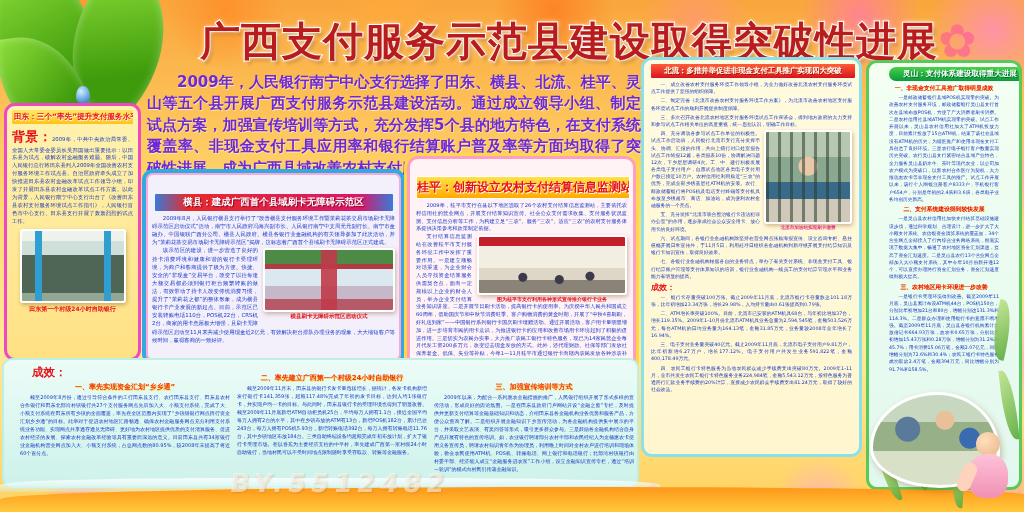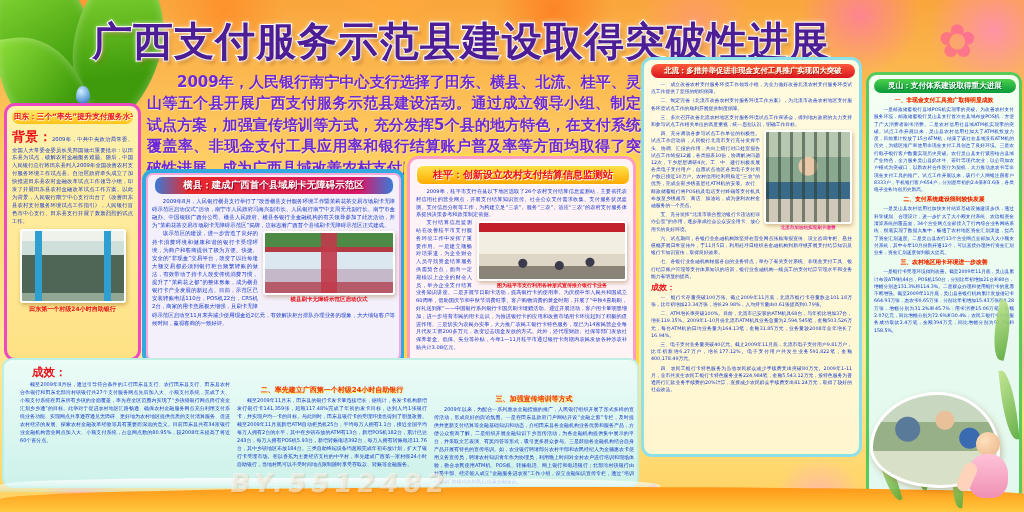--- a/index.html
+++ b/index.html
@@ -19,69 +19,69 @@
  radial-gradient(circle 45px at 80% 98%,rgba(255,170,205,.7),transparent 45px),
  radial-gradient(circle 40px at 8% 97%,rgba(255,150,190,.55),transparent 40px),
  radial-gradient(circle 80px at 12% 35%,rgba(255,210,90,.6),transparent 80px),
  linear-gradient(180deg,#f9a63c 0%,#ffd76e 38%,#ffe998 68%,#ffd15f 100%)}
 .flower{position:absolute;font-size:46px;line-height:1;opacity:.55;pointer-events:none}
 .leaf{position:absolute;background:linear-gradient(135deg,#8fe03a,#3f9b0b 70%);border-radius:4% 78% 6% 78%;box-shadow:inset 0 0 10px rgba(255,255,255,.35)}
 .l1{left:-14px;top:-30px;width:118px;height:152px;transform:rotate(14deg)}
 .l2{left:66px;top:-26px;width:104px;height:138px;transform:rotate(38deg)}
 .l3{left:2px;top:34px;width:86px;height:112px;transform:rotate(-8deg)}
 .drop{position:absolute;left:76px;top:86px;width:14px;height:18px;background:radial-gradient(circle at 35% 30%,#cfeeff,#1a6ac0);border-radius:50% 50% 55% 55%/60% 60% 45% 45%}
-.title{position:absolute;left:92px;top:14px;width:846px;text-align:left;font-size:40px;font-weight:bold;color:#4c1d95;letter-spacing:1px;-webkit-text-stroke:2px #fff;paint-order:stroke fill;text-shadow:0 0 5px rgba(255,255,255,.95),3px 4px 3px rgba(140,70,0,.3);white-space:nowrap}
+.title{position:absolute;left:92px;top:14px;width:846px;text-align:right;font-size:40px;font-weight:bold;color:#b91c1c;letter-spacing:1px;-webkit-text-stroke:2px #fff;paint-order:stroke fill;text-shadow:0 0 5px rgba(255,255,255,.95),3px 4px 3px rgba(140,70,0,.3);white-space:nowrap}
 .intro{position:absolute;left:147px;top:72px;width:494px;font-size:15px;font-weight:bold;color:#6d28d9;line-height:1.43;text-align:justify;text-indent:2em;text-shadow:.6px .6px 0 #ffe9a8}
 .panel{position:absolute;overflow:hidden;border-radius:11px}
-.ribbon{font-weight:bold;text-align:center;border-radius:7px;white-space:nowrap;overflow:hidden}
+.ribbon{font-weight:bold;text-align:center;border-radius:1px;white-space:nowrap;overflow:hidden}
 .red-label{color:#e8111a;font-weight:bold}
 .body-sm{color:#1437c8;text-align:justify;line-height:1.5}
 .indent{text-indent:2em}
 .photo{border:2px solid #fff;border-radius:3px;box-shadow:1px 2px 4px rgba(120,60,0,.35)}
 .cap{font-weight:bold;text-align:center;line-height:1.2}
 
 .tiandong{left:4px;top:103px;width:137px;height:258px;border:3px solid #ec49c2;background:linear-gradient(180deg,#fff3b0,#ffe184);padding:3px 5px}
 .t-rib{margin:1px auto 3px;font-size:7.6px;color:#e8111a;background:linear-gradient(180deg,#ffe76a,#ffc318);padding:2px 2px;text-shadow:.5px .5px 0 #fff}
 .tiandong .body-sm{font-size:5.3px}
 .td-photo{width:106px;height:74px;margin:3px auto 2px;background:linear-gradient(90deg,transparent 0 13%,#2f9ed0 13% 20%,transparent 20% 80%,#2f9ed0 80% 87%,transparent 87%),linear-gradient(180deg,#eef2ea 0 14%,#cfe0da 14% 34%,#4f6657 34% 88%,#93a795 88%)}
 .tiandong .cap{font-size:6px;color:#e8111a}
 
 .cyanband{position:absolute;left:2px;top:358px;width:637px;height:130px;background:linear-gradient(180deg,#ecfcf7,#cdf2ea);border-radius:10px;border:2px solid #bfeee4;overflow:hidden}
 .col{position:absolute;top:0;height:130px;overflow:hidden}
 .c1{left:16px;width:210px;padding-top:5px}
 .c2{left:233px;width:190px;padding-top:11px}
 .c3{left:430px;width:200px;padding-top:20px}
 .chengxiao{font-size:11.5px;color:#e8111a;font-weight:bold;margin-left:12px}
-.res-h{font-size:7px;font-weight:bold;color:#f0390f;text-shadow:.5px .5px 0 #ffe04a;margin:14px 0 1px;text-align:center;white-space:nowrap}
+.res-h{font-size:7px;font-weight:bold;color:#f0390f;text-shadow:.5px .5px 0 #ffe04a;margin:2px 0 1px;text-align:center;white-space:nowrap}
 .res-t{font-size:5px;color:#1437c8;text-align:justify;text-indent:2em;line-height:1.6}
 
 .hengxian{left:142px;top:169px;width:263px;height:196px;border:4px solid #33aadf;box-shadow:inset 0 0 0 2px #f9a8d8;background:#f4f0fb;padding:2px 6px}
-.h-rib{margin:2px auto 3px;width:238px;font-size:9.5px;color:#fff;background:linear-gradient(90deg,#3a7ad8 0%,#e82a2a 14%,#d8186a 86%,#3a7ad8 100%);padding:2px 0;text-shadow:1px 1px 1px #802}
+.h-rib{margin:19px auto 3px;width:238px;font-size:9.5px;color:#fff;background:linear-gradient(90deg,#3a7ad8 0%,#e82a2a 14%,#d8186a 86%,#3a7ad8 100%);padding:2px 0;text-shadow:1px 1px 1px #802}
 .hengxian .body-sm{font-size:5.4px}
 .photobox{float:right;margin:2px 0 1px 5px}
 .hx-pb{width:132px}
 .hx-photo{width:132px;height:64px;background:linear-gradient(90deg,transparent 0 44%,rgba(192,58,74,.9) 44% 56%,transparent 56%),linear-gradient(180deg,#4c8a46 0 24%,#b23a42 24% 31%,#dce8f0 31% 60%,#c5b8c8 60% 82%,#b65a6a 82%)}
 .hengxian .cap{font-size:5.5px;color:#e8111a;margin-top:1px}
 
 .guiping{left:407px;top:156px;width:229px;height:217px;border:3px solid #ff9ec0;box-shadow:0 0 0 3px #ffd84a;background:#fff3f6;padding:2px 6px}
-.g-rib{margin:4px auto 3px;width:214px;font-size:10px;color:#e8111a;background:linear-gradient(180deg,#ffe24a,#ffaa00);padding:2px 0;text-shadow:.7px .7px 0 #fff;border:1px solid #fff}
+.g-rib{margin:15px auto 3px;width:214px;font-size:12px;color:#e8111a;background:linear-gradient(180deg,#ffe24a,#ffaa00);padding:2px 0;text-shadow:.7px .7px 0 #fff;border:1px solid #fff}
 .guiping .body-sm{font-size:5.2px}
 .gp-pb{width:150px}
 .gp-photo{width:150px;height:60px;background:radial-gradient(circle 5px at 30% 72%,#3a3a4a 0 4px,transparent 5px),radial-gradient(circle 5px at 55% 76%,#3a3a4a 0 4px,transparent 5px),radial-gradient(circle 5px at 76% 70%,#3a3a4a 0 4px,transparent 5px),linear-gradient(180deg,#c21f2a 0 16%,#f2eee2 16% 56%,#ded6c6 56% 76%,#8a8378 76%)}
 .guiping .cap{font-size:5px;color:#e8111a;margin-top:1px}
 
 .beiliu{left:641px;top:57px;width:221px;height:400px;border:3px solid #8ce0ea;background:linear-gradient(180deg,#fffbe0,#fff6cf);padding:2px 7px}
 .b-rib{margin:2px auto 3px;width:204px;font-size:7.4px;color:#fff;background:linear-gradient(180deg,#ff5a3a,#d81420);padding:2px 0;text-shadow:.8px .8px 0 #a00,0 0 2px #ffd84a}
 .label-line{font-size:8px;margin:1px 0}
 .body-xs{font-size:4.8px;color:#1437c8;text-align:justify;text-indent:2em;line-height:1.5;margin-bottom:2px}
 .bl-pb{width:88px;margin:0 0 2px 4px}
 .bl-photo{width:88px;height:94px;background:repeating-linear-gradient(90deg,rgba(40,60,45,.55) 0 3px,transparent 3px 12px),radial-gradient(circle 11px at 50% 38%,#e8c8a8 0 9px,transparent 10px),linear-gradient(180deg,#b8c8b0 0 28%,#8aa890 28% 56%,#3a6a8a 56% 74%,#d0c8b8 74%)}
 .beiliu .cap{font-size:4.6px;color:#e8358a;margin-top:1px}
 
-.lingshan{left:866px;top:72px;width:156px;height:430px;border:3px solid #59c959;background:linear-gradient(180deg,#f4fff2,#e2f8ee);padding:2px 5px}
+.lingshan{left:866px;top:60px;width:156px;height:430px;border:3px solid #59c959;background:linear-gradient(180deg,#f4fff2,#e2f8ee);padding:2px 20px}
 .l-rib{margin:2px auto 3px;width:142px;font-size:7.6px;color:#fff;background:linear-gradient(180deg,#4ad04a,#0a9a3a);padding:2px 0;text-shadow:.8px .8px 0 #063;border-radius:7px}
 .ls-h{font-size:5.8px;font-weight:bold;color:#e8111a;text-align:center;margin:2px 0 1px;text-shadow:.4px .4px 0 #ffe04a;white-space:nowrap}
 .body-xxs{font-size:4.7px;color:#1437c8;text-align:justify;text-indent:2em;line-height:1.55}
 .heart{position:absolute;left:870px;top:392px;width:130px;height:96px;border:3px solid #fff;border-radius:52% 48% 46% 54%/58% 62% 38% 42%;background:radial-gradient(circle 14px at 28% 38%,#5a7a9a 0 12px,transparent 13px),radial-gradient(circle 11px at 58% 28%,#e8c09a 0 9px,transparent 10px),radial-gradient(circle 12px at 78% 48%,#3a6ab0 0 10px,transparent 11px),linear-gradient(180deg,#c8d8c0 0 30%,#98b088 30% 62%,#d8e0c8 62%);box-shadow:2px 3px 6px rgba(120,60,0,.3);z-index:6}
 
 .sprig{position:absolute;background:linear-gradient(135deg,#bfe48a,#5aa83a);border-radius:2% 80% 4% 80%;opacity:.9;z-index:5}
 .s1{left:994px;top:300px;width:16px;height:60px;transform:rotate(12deg)}
 .s2{left:1002px;top:370px;width:14px;height:70px;transform:rotate(-6deg)}
 .s3{left:922px;top:430px;width:14px;height:60px;transform:rotate(18deg)}
 .s4{left:884px;top:452px;width:12px;height:50px;transform:rotate(-16deg)}
@@ -166,20 +166,21 @@
     <div class="ls-h">二、支付系统建设得到较快发展</div>
     <p class="body-xxs">一是灵山县农村信用社加快支付结算基础设施建设步伐，通过科学规划、合理设计，进一步扩大了大小额支付系统、农信银资金清算系统的覆盖面，34个营业网点全部接入了行内综合业务网络系统，彻底实现了数据大集中，畅通了农村地区资金汇划渠道，提高了资金汇划速度。二是灵山县农行13个营业网点全部加入大小额支付系统，其中今年10月份新开通12个，可以直接办理跨行资金汇划业务，资金汇划速度得到极大提高。</p>
     <div class="ls-h">三、农村地区用卡环境进一步改善</div>
     <p class="body-xxs">一是银行卡受理环境得到改善。截至2009年11月底，灵山县累计布设ATM机44台，POS机150台，分别比年初增加21台和80台，增幅分别达131.3%和114.3%。二是群众办理和使用银行卡的意愿不断增强。截至2009年11月底，灵山县各银行机构累计发放借记卡664.93万张，惠农卡0.65万张，分别比年初增加15.43万张和0.28万张，增幅分别为31.2%和45.7%；用卡消费15.06万笔，金额2.07亿元，同比增幅分别为72.6%和30.4%；农民工银行卡特色服务成功取款2.4万笔，金额394万元，同比增幅分别为91.7%和158.5%。</p>
   </section>
   <div class="heart"></div>
 
   <section class="cyanband">
     <div class="col c1">
       <div class="chengxiao">成效：</div>
+      <div class="res-h">一、率先实现资金汇划“乡乡通”</div>
       <p class="res-t">截至2009年8月份，通过引导符合条件的工行田东县支行、农行田东县支行、田东县农村合作银行和田东北部湾村镇银行共27个支付服务网点先后加入大、小额支付系统，完成了大、小额支付系统在田东所有乡镇的全面覆盖，率先在全区范围内实现了“乡镇级银行网点跨行资金汇划乡乡通”的目标。此举对于促进农村地区汇路畅通、确保农村金融服务网点充分利用支付系统业务功能、实现网点共享通存通兑无障碍、更好地为农村地区提供优质的支付清算服务、促进农村经济的发展、探索农村金融改革经验等具有重要而深远的意义。目前田东县共有34家银行业金融机构营业网点加入大、小额支付系统，占总网点数的80.95%，较2008年末提高了将近60个百分点。</p>
     </div>
     <div class="col c2">
       <div class="res-h">二、率先建立广西第一个村级24小时自助银行</div>
       <p class="res-t">截至2009年11月末，田东县的银行卡发卡量迅猛增长，据统计，各发卡机构新增发行银行卡141,359张，超额117.48%完成了年初的发卡目标，达到人均1张银行卡，并实现户均一卡的目标。与此同时，田东县银行卡的受理环境也得到了明显改善。截至2009年11月底新增ATM自动柜员机25台，平均每万人拥有1.1台，接近全国平均每万人拥有2台的水平，其中在乡镇布放的ATM有13台，新增POS机182台，累计已达243台，每万人拥有POS机5.93台，新增转账电话392台，每万人拥有转账电话11.76台，其中乡镇地区布放184台。三类自助终端设备均超额完成年初布放计划，扩大了银行卡受理市场。在以香蕉为主要经济支柱的中平村，率先建成广西第一家村级24小时自助银行，当地村民可以不受时间地点限制随时享受存取款、转账等金融服务。</p>
     </div>
     <div class="col c3">
       <div class="res-h">三、加强宣传培训等方式</div>
       <p class="res-t">2009年以来，为配合一系列惠农金融措施的推广，人民银行组织开展了形式多样的宣传活动，形成良好的舆论氛围。一是在田东县政府门户网站开设“金融之窗”专栏，及时提供并更新支付结算等金融基础知识和动态，介绍田东县各金融机构业务优势和服务产品，方便公众查询了解。二是组织开展金融知识下乡宣传活动，为各金融机构提供集中展示的平台，并采取文艺表演、有奖问答等形式，吸引更多群众参与。三是鼓励各金融机构结合自身产品开展有特色的宣传培训。如，农业银行聘请部分农村干部和农民经纪人为金穗惠农卡使用义务宣传员，聘请农村知识青年作为协理员，利用晚上时间对全村农户进行培训和现场体验，教会农民使用ATM机、POS机、转账电话、网上银行和电话银行；北部湾村镇银行由村委干部、经济能人成立“金融服务进农家”工作小组，设立金融知识宣传专栏，通过“培训—轮训”的模式向村民们传递金融知识。</p>
     </div>

